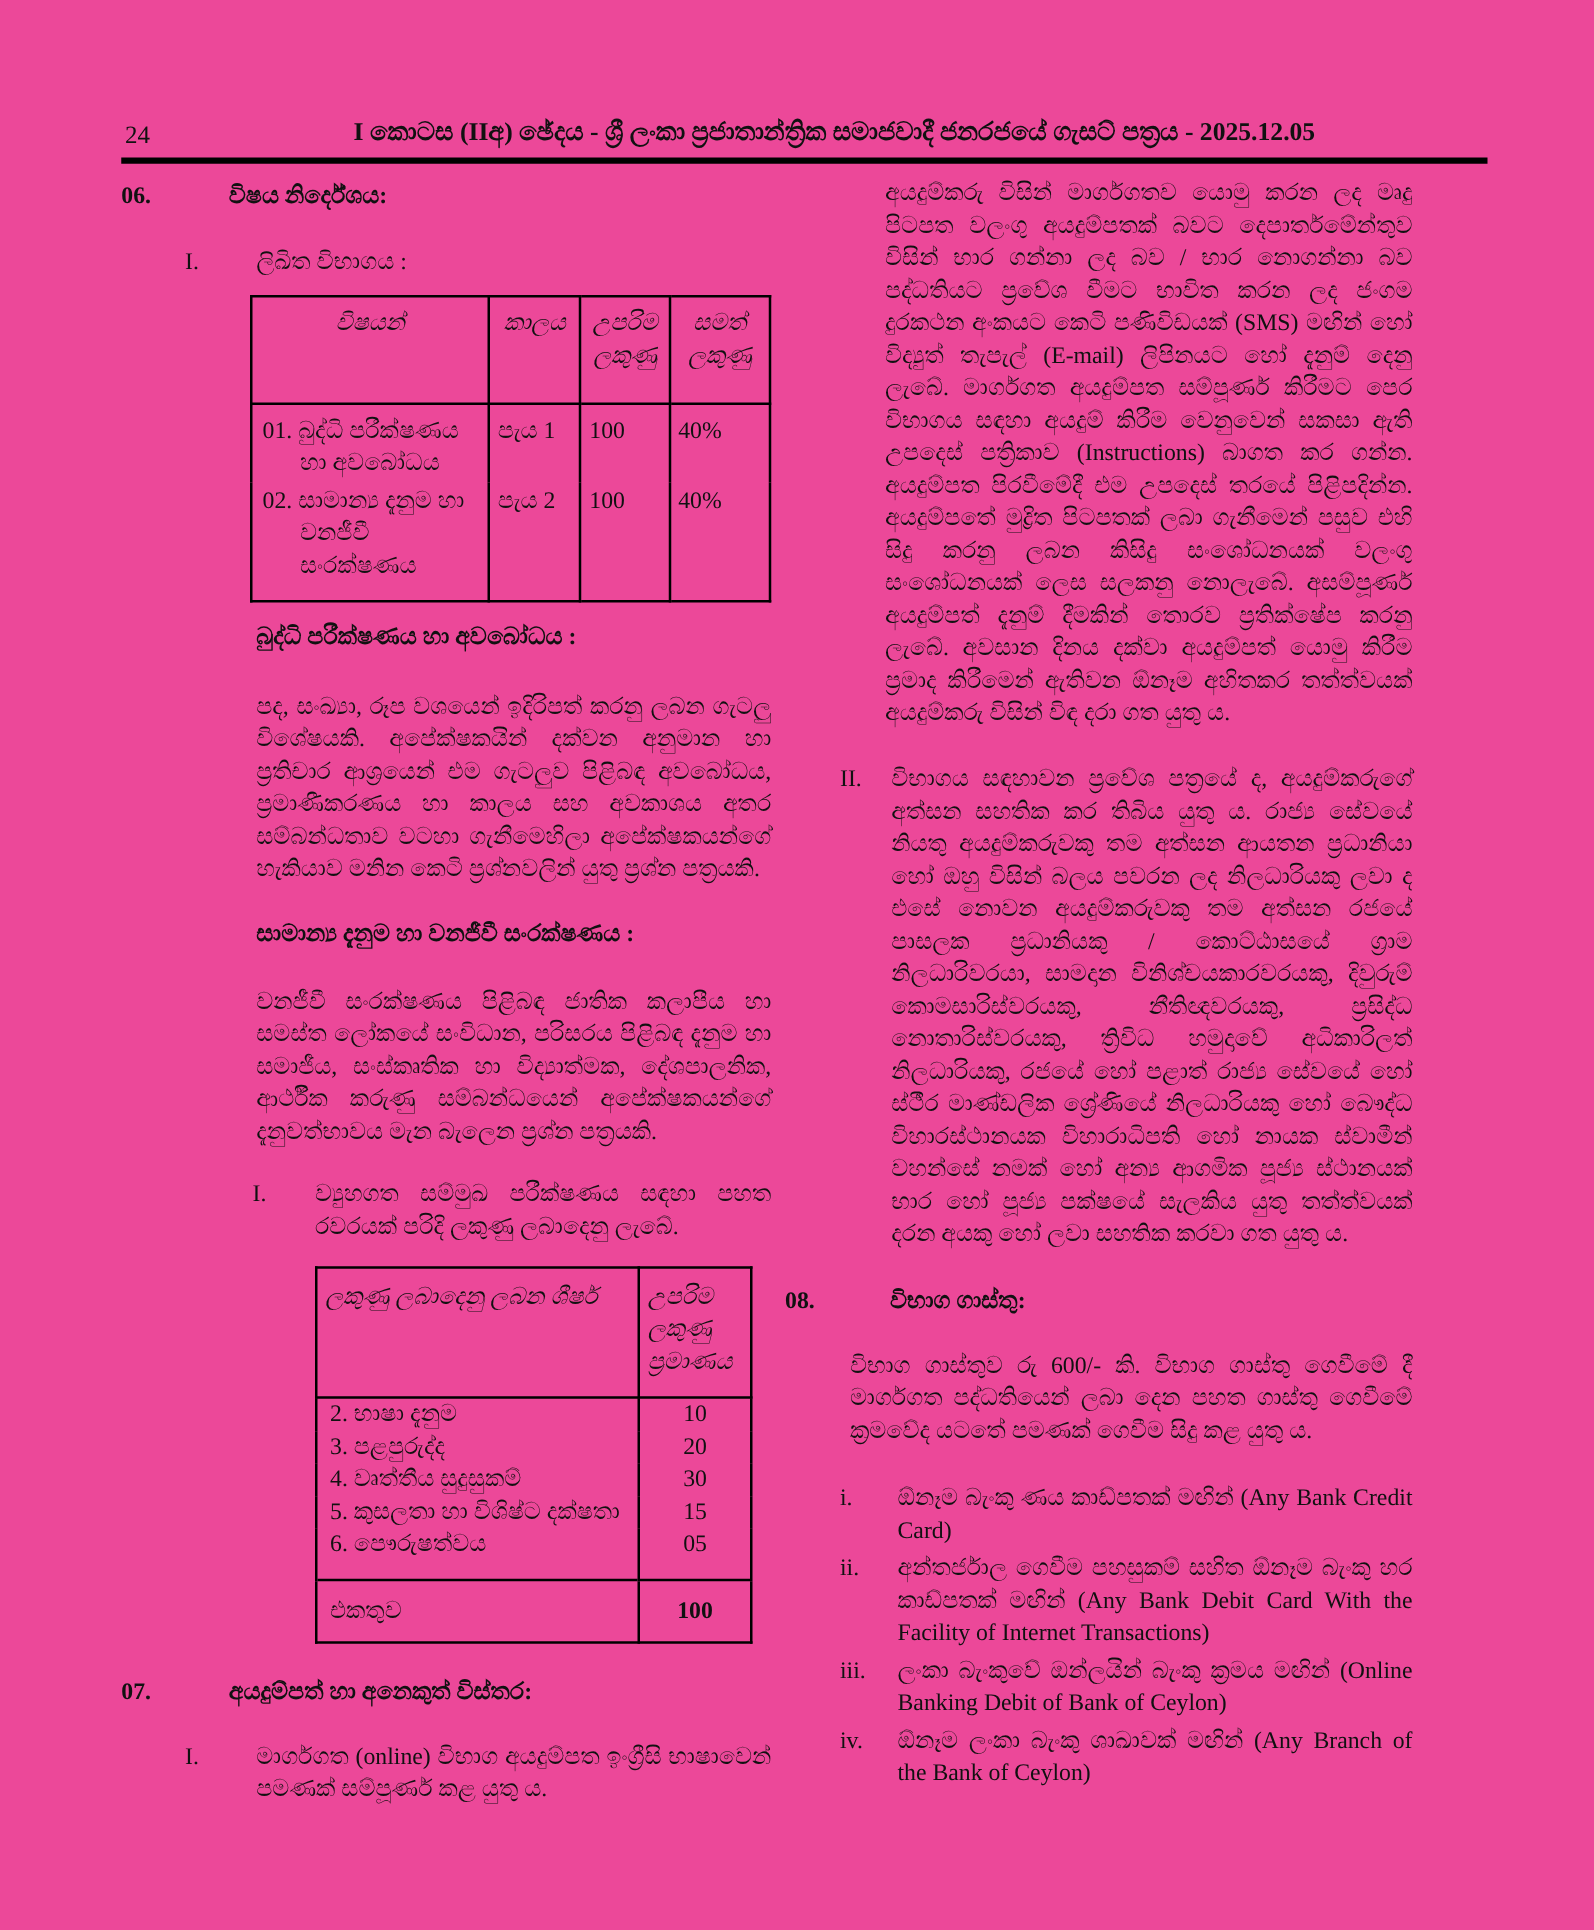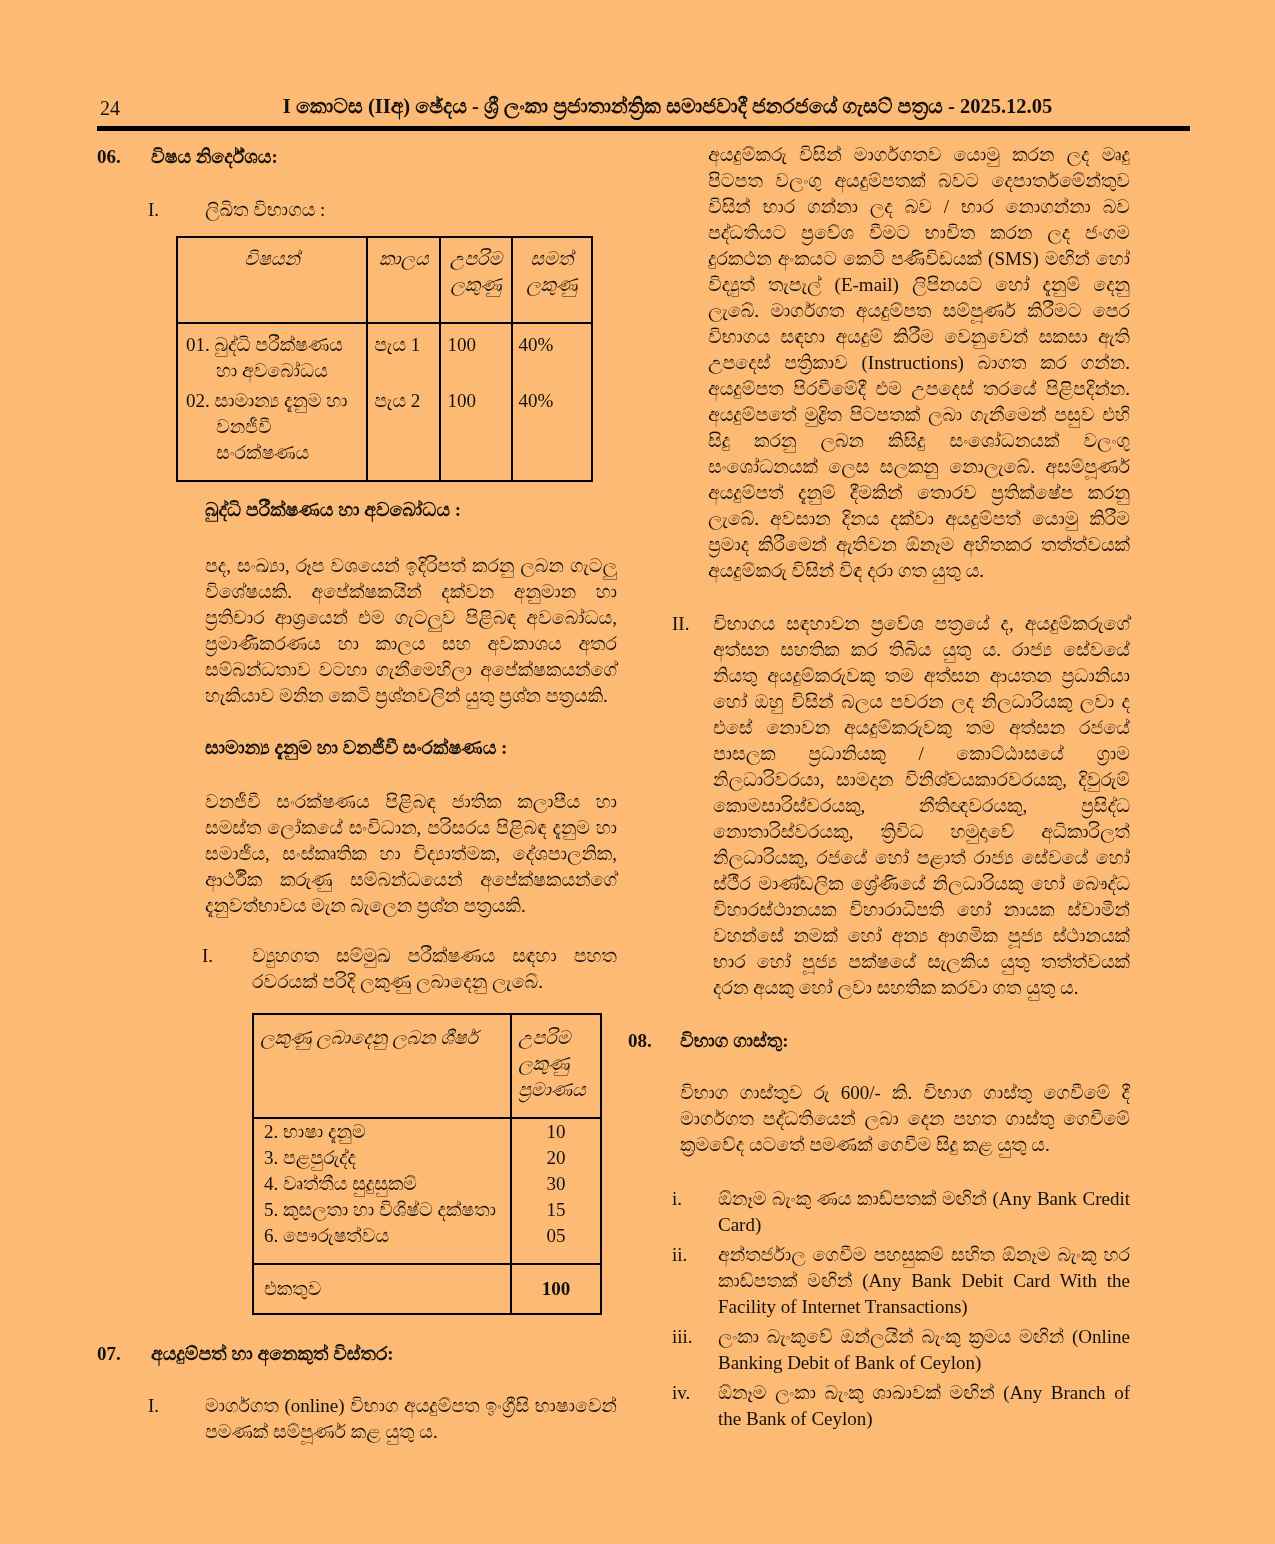--- a/index.html
+++ b/index.html
@@ -1,40 +1,40 @@
 <!DOCTYPE html>
 <html><head>
 <meta charset="utf-8">
 <style>
   html,body{margin:0;padding:0;background:#ffffff;}
   .page{
-    position:relative;width:1275px;height:1544px;background:#fdba74;overflow:hidden;
+    position:relative;width:1275px;height:1544px;background:#ec4899;overflow:hidden;
     font-family:"Liberation Serif","DejaVu Serif",serif;color:#111;
     font-size:19px;line-height:26px;
   }
   .pg-num{position:absolute;top:95px;left:100px;font-size:20px;}
   .pg-title{position:absolute;top:93px;left:150px;right:90px;text-align:center;font-weight:bold;font-size:20.5px;white-space:nowrap;}
   .pg-rule{position:absolute;top:126px;left:97px;width:1093px;height:5px;background:#000;}
   .col{position:absolute;top:142px;}
   .col-l{left:97px;width:520px;}
   .col-r{left:628px;width:502px;}
-  .sec{display:flex;font-weight:bold;}
+  .sec{display:flex;font-weight:bold;gap:32px;}
   .sec .n{flex:none;width:54px;}
   .item{display:flex;}
   .item .n{flex:none;}
   .jst{text-align:justify;}
   
   .lw{padding-left:51px;margin-top:27px;}
   .lw .n{width:57px;}
   .ind{margin-left:108px;}
   .h-sub{margin-left:108px;font-weight:bold;}
   .intv{padding-left:105px;margin-top:24px;}
   .intv .n{width:50px;}
   
-  .t1{border-collapse:collapse;margin:13px 0 0 79px;width:417px;table-layout:fixed;}
+  .t1{border-collapse:collapse;margin:13px 0 0 103px;width:417px;table-layout:fixed;}
   .t1 th,.t1 td{border:2px solid #000;}
   .t1 th{font-style:italic;font-weight:normal;text-align:center;vertical-align:top;padding:8px 3px 24px 3px;}
   .t1 td{vertical-align:top;padding:8px 6px;}
   .t1 .c-sub{width:182px;}
   .t1 .c-time{width:70px;}
   .t1 .c-max{width:68px;}
   .t1 .c-pass{width:77px;}
   .t1 td.sub{text-indent:-30px;padding-left:38px;}
   .t1 tr.r1 td{border-bottom:none;padding-bottom:2px;}
   .t1 tr.r2 td{border-top:none;padding-top:2px;padding-bottom:14px;}

